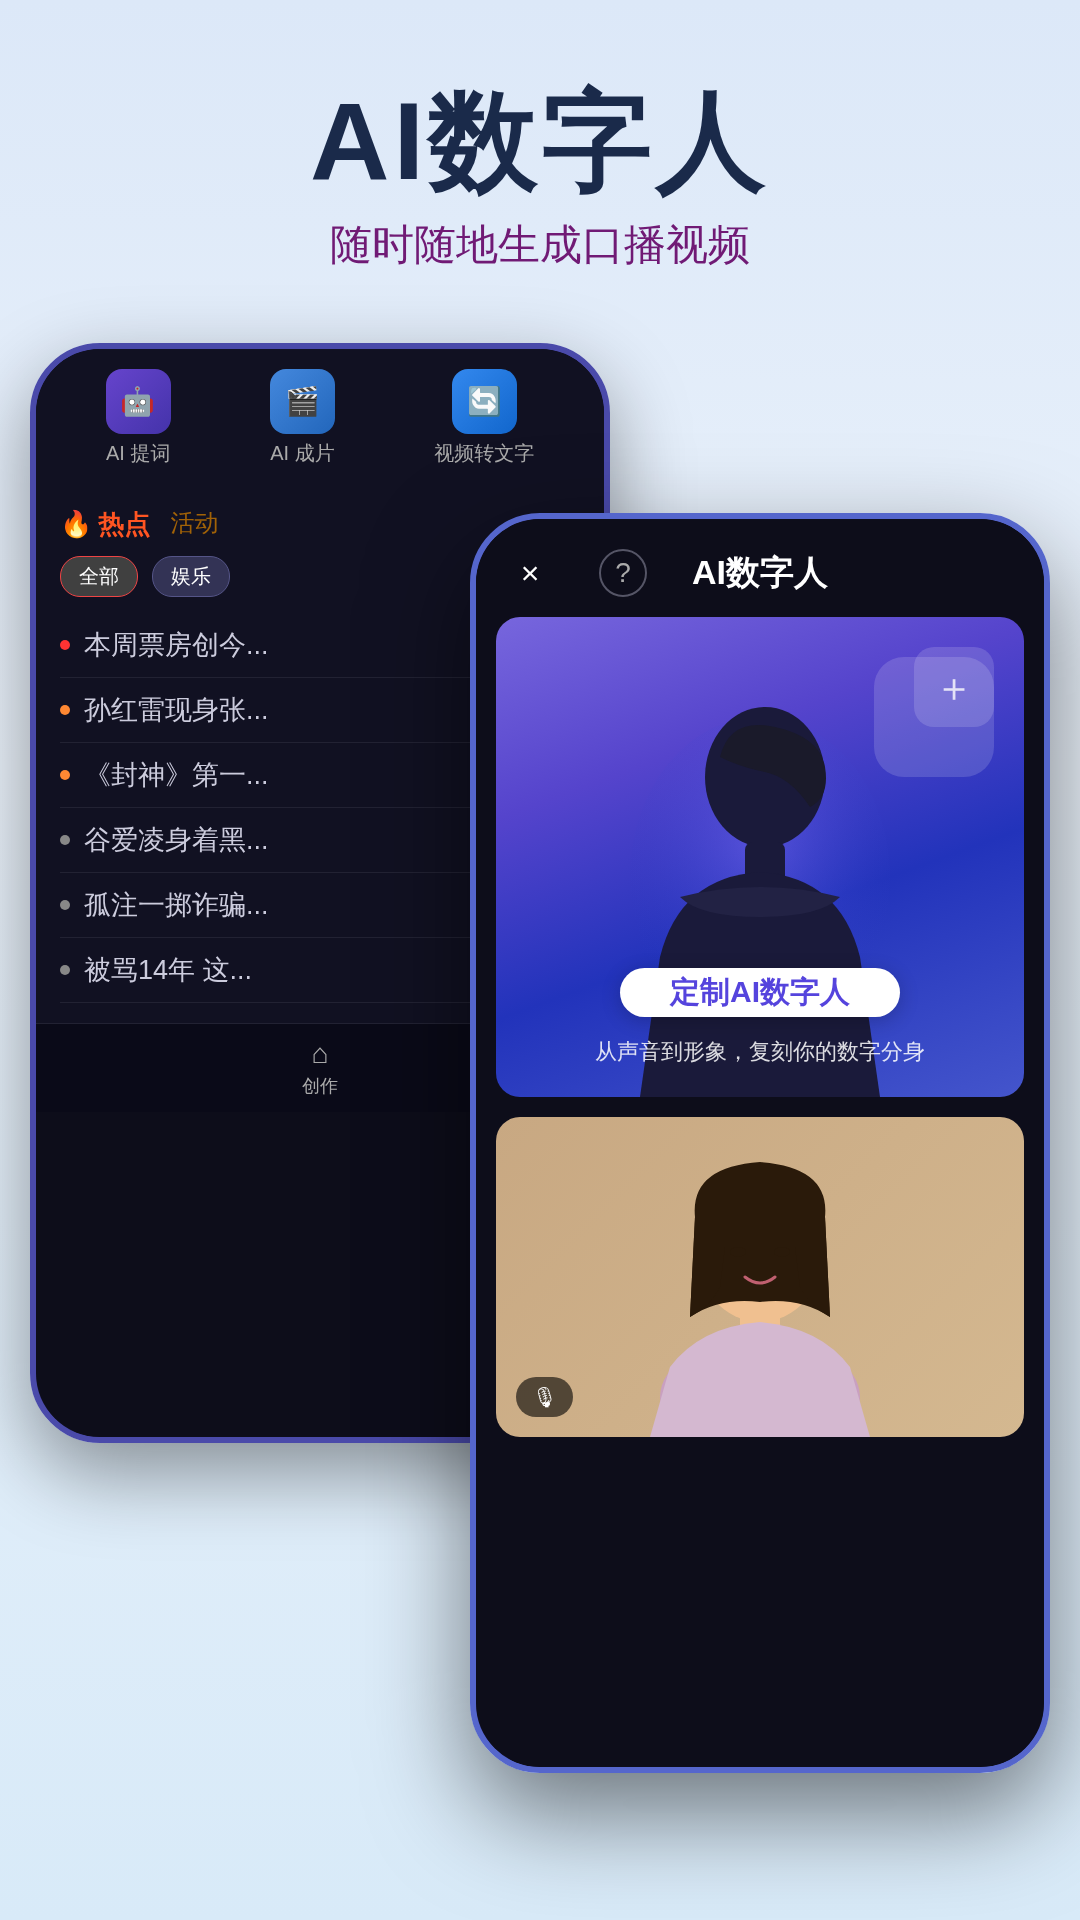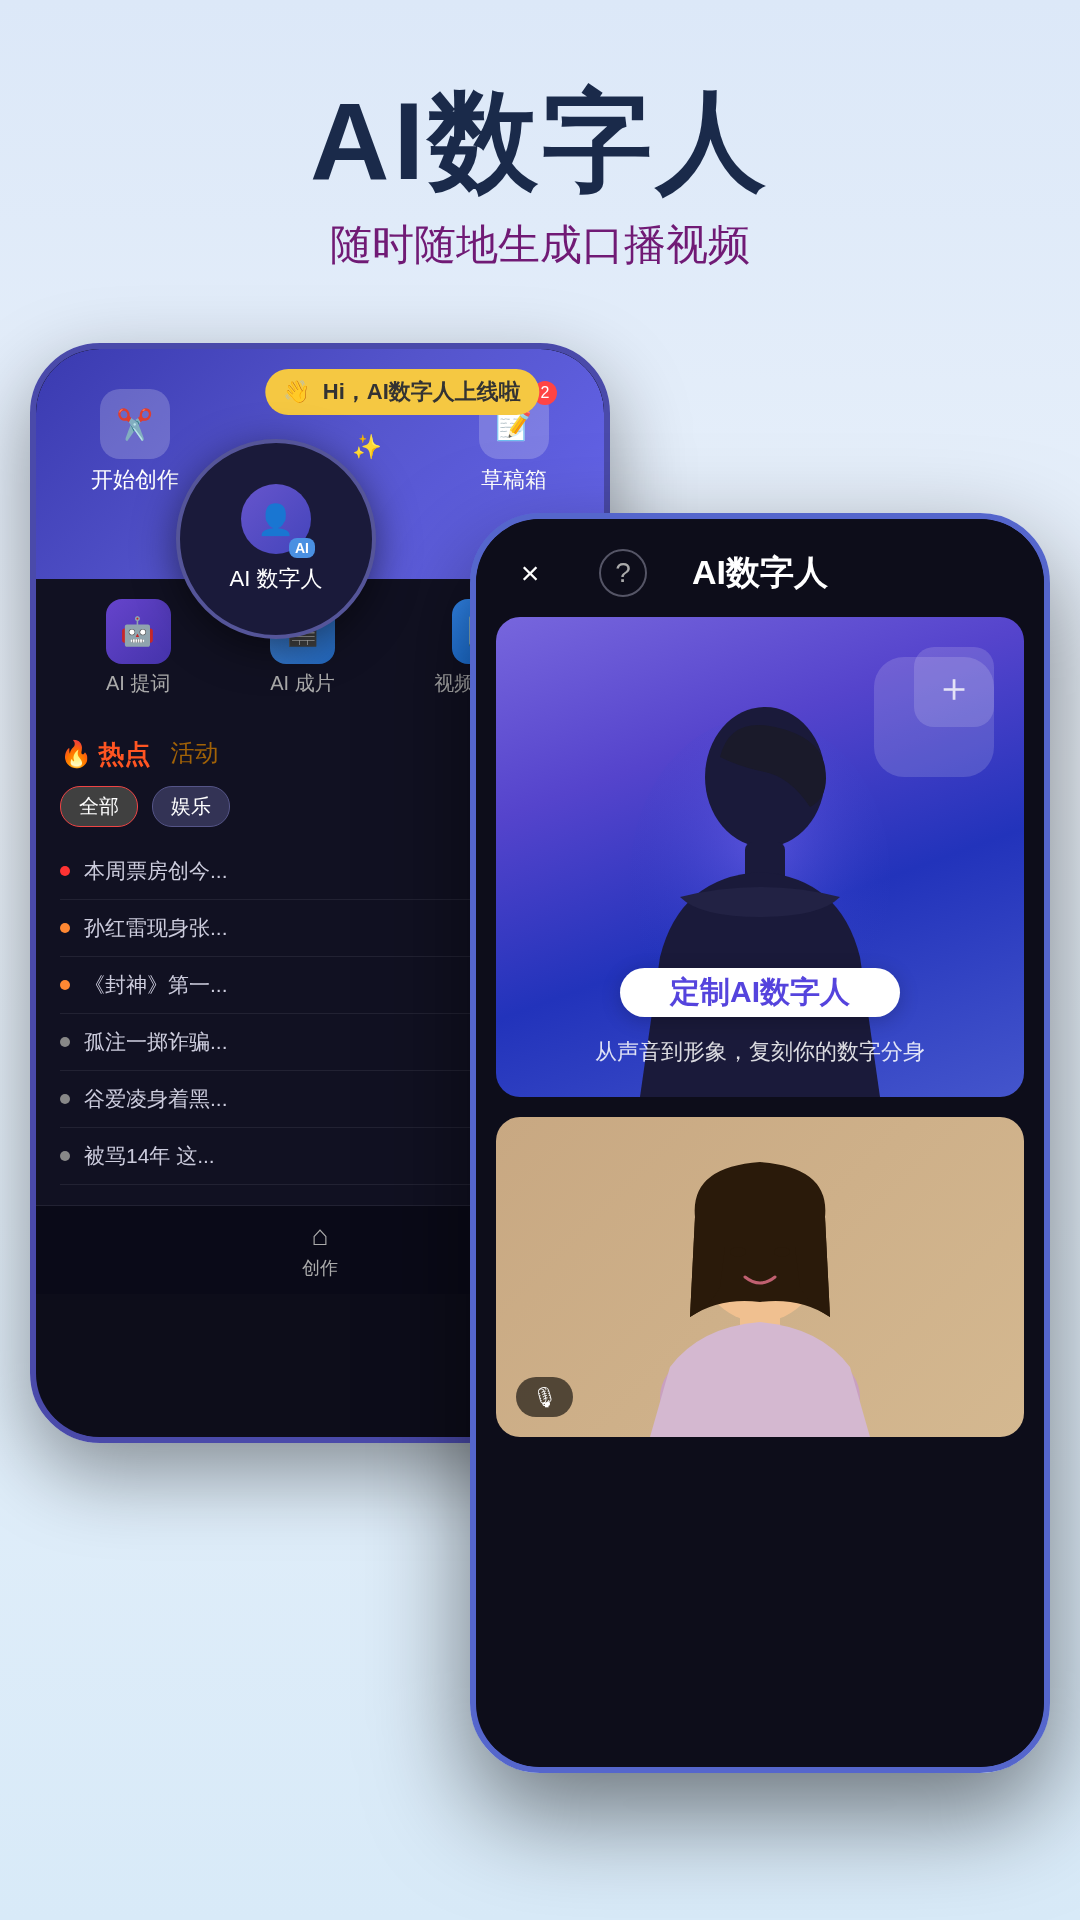--- a/index.html
+++ b/index.html
@@ -253,21 +253,21 @@
     .trend-list {
       list-style: none;
     }
 
     .trend-item {
       display: flex;
       align-items: center;
       padding: 14px 0;
       border-bottom: 1px solid #222233;
       color: #ccccdd;
-      font-size: 21px;
+      font-size: 27px;
     }
 
     .trend-dot {
       width: 10px;
       height: 10px;
       border-radius: 50%;
       margin-right: 14px;
       flex-shrink: 0;
     }
     .dot-red { background: #ff3333; }
@@ -449,50 +449,20 @@
   <div class="header">
     <div class="header-title">AI数字人</div>
     <div class="header-subtitle">随时随地生成口播视频</div>
   </div>
 
   <div class="phones-area">
 
     <div class="phone-back">
       <div class="phone-back-inner">
 
-        <div class="back-topbar">
-
-          <div class="notif-bubble">
-            <span>Hi，AI数字人上线啦</span>
-          </div>
-
-          <div class="ai-circle">
-            <span class="sparkle">✨</span>
-            <div class="ai-circle-avatar">
-              👤
-              <span class="ai-badge">AI</span>
-            </div>
-            <div class="ai-circle-text">AI 数字人</div>
-          </div>
-
-          <div class="back-topbar-icons">
-            <div class="back-topbar-item">
-              <div class="icon-circle">✂️</div>
-              <span>开始创作</span>
-            </div>
-            <div style="width: 200px;"></div>
-            <div class="back-topbar-item">
-              <div class="icon-circle" style="position:relative;">
-                📝
-                <span style="position:absolute;top:-8px;right:-8px;background:#ff4444;color:white;border-radius:50%;width:24px;height:24px;font-size:16px;display:flex;align-items:center;justify-content:center;">2</span>
-              </div>
-              <span>草稿箱</span>
-            </div>
-          </div>
-        </div>
 
         <div class="back-features">
           <div class="feature-item">
             <div class="feature-icon feat-ai">🤖</div>
             <span>AI 提词</span>
           </div>
           <div class="feature-item">
             <div class="feature-icon feat-t">🎬</div>
             <span>AI 成片</span>
           </div>
@@ -525,25 +495,25 @@
             <li class="trend-item">
               <span class="trend-dot dot-orange"></span>
               <span>孙红雷现身张...</span>
             </li>
             <li class="trend-item">
               <span class="trend-dot dot-orange"></span>
               <span>《封神》第一...</span>
             </li>
             <li class="trend-item">
               <span class="trend-dot dot-gray"></span>
-              <span>孤注一掷诈骗...</span>
+              <span>谷爱凌身着黑...</span>
             </li>
             <li class="trend-item">
               <span class="trend-dot dot-gray"></span>
-              <span>谷爱凌身着黑...</span>
+              <span>孤注一掷诈骗...</span>
             </li>
             <li class="trend-item">
               <span class="trend-dot dot-gray"></span>
               <span>被骂14年 这...</span>
             </li>
           </ul>
         </div>
 
         <div class="back-nav">
           <div class="nav-item">

